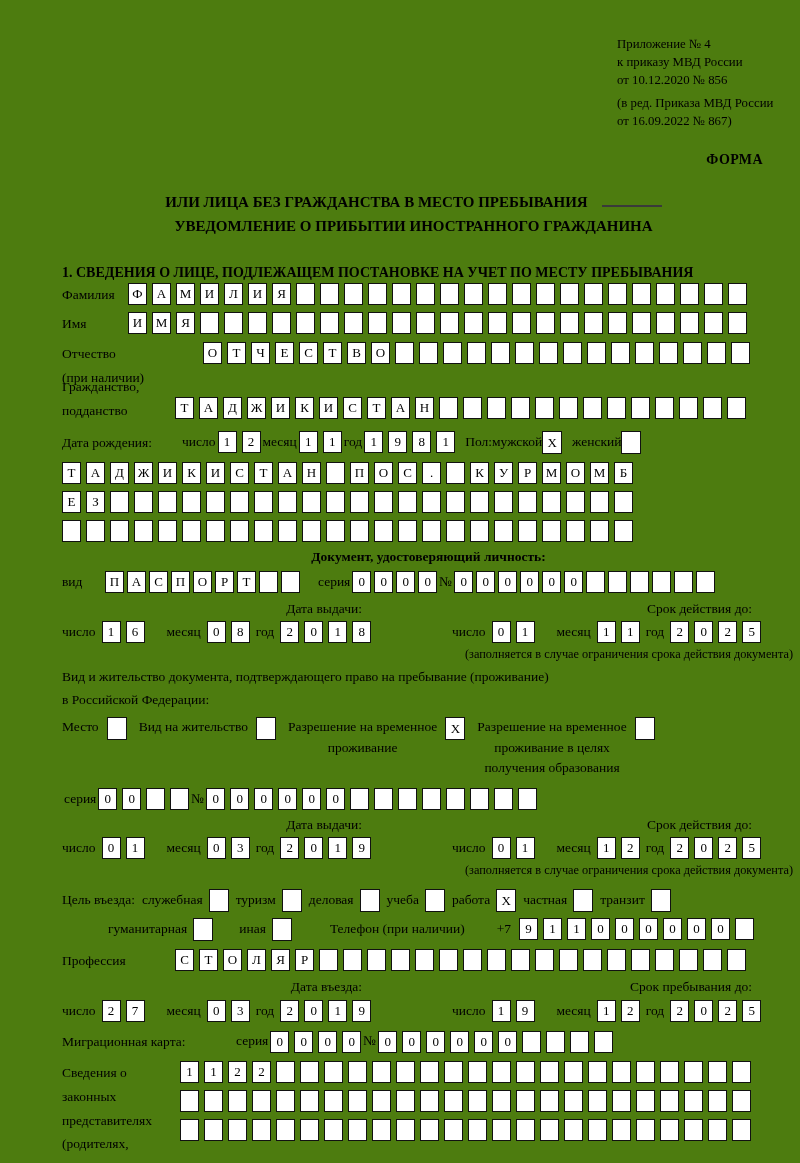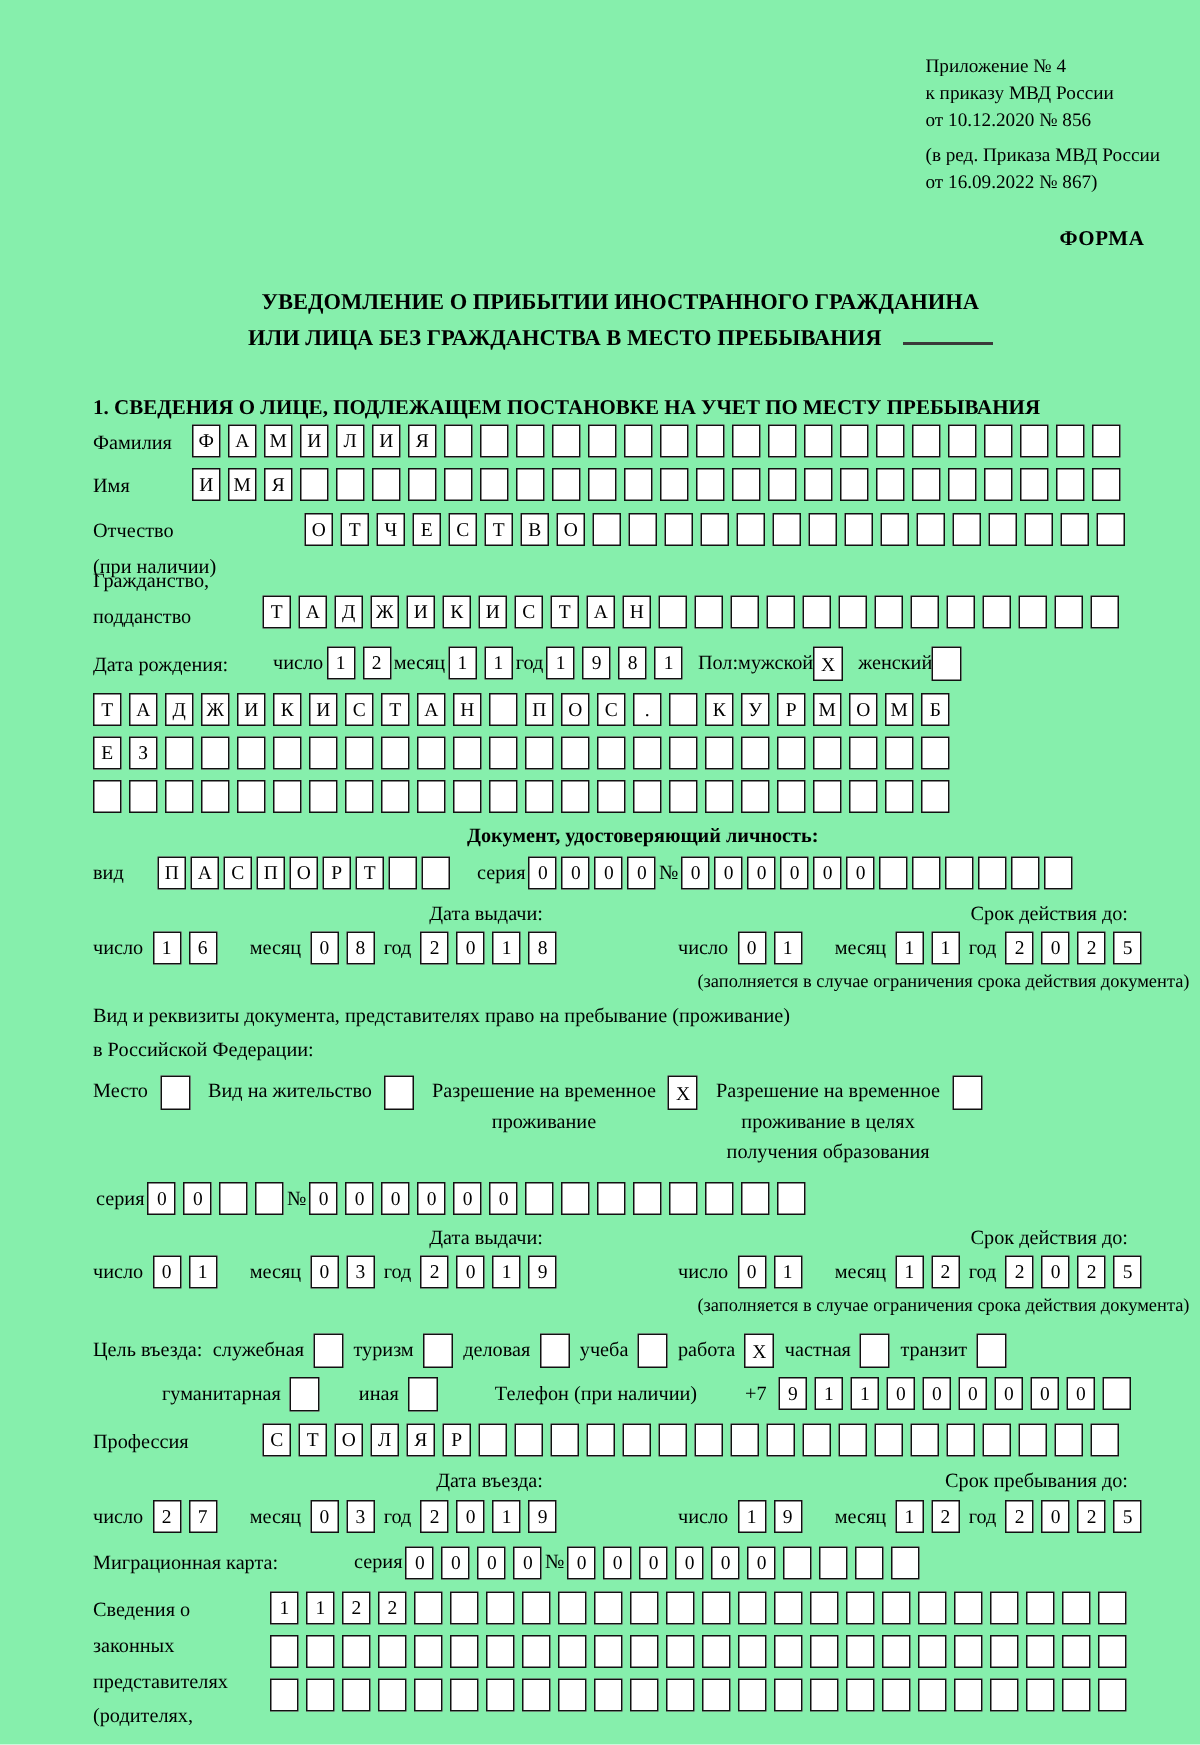--- a/index.html
+++ b/index.html
@@ -1,18 +1,18 @@
 <!DOCTYPE html>
 <html><head>
 <meta charset="utf-8">
 <style>
   html,body{margin:0;padding:0;background:#fff;}
   .page{
     width:800px;height:1163px;box-sizing:border-box;overflow:hidden;
-    padding:36px 5px 0 62px;position:relative;color:#000;background:#86efac;
+    padding:36px 5px 0 62px;position:relative;color:#000;background:#4d7c0f;
     font-family:"Liberation Serif","DejaVu Serif",serif;font-size:13.5px;line-height:1.35;
   }
   .appendix{margin-left:555px;font-size:12.8px;line-height:1.4;}
   .appendix .ed{margin-top:5px;}
   .form-label{text-align:right;font-weight:bold;font-size:14px;margin:20px 32px 0 0;letter-spacing:.4px;}
   .title{text-align:center;font-weight:bold;font-size:15px;line-height:1.55;margin:22px 30px 0 0;}
   .title-underline{display:inline-block;width:60px;border-bottom:2.2px solid #3a3a3a;margin-left:14px;}
   .sec-heading{font-weight:bold;font-size:14px;margin-top:26px;white-space:nowrap;}
   .frow{display:flex;align-items:flex-start;}
   .ai-center{align-items:center;}
@@ -57,24 +57,24 @@
     <div>Приложение № 4</div>
     <div>к приказу МВД России</div>
     <div>от 10.12.2020 № 856</div>
     <div class="ed">(в ред. Приказа МВД России</div>
     <div>от 16.09.2022 № 867)</div>
   </div>
 
   <div class="form-label">ФОРМА</div>
 
   <div class="title">
-    <div>УВЕДОМЛЕНИЕ О ПРИБЫТИИ ИНОСТРАННОГО ГРАЖДАНИНА</div>
     <div>
       <span>ИЛИ ЛИЦА БЕЗ ГРАЖДАНСТВА В МЕСТО ПРЕБЫВАНИЯ</span><span class="title-underline"></span>
     </div>
+    <div>УВЕДОМЛЕНИЕ О ПРИБЫТИИ ИНОСТРАННОГО ГРАЖДАНИНА</div>
   </div>
 
   <div class="sec-heading">1. СВЕДЕНИЯ О ЛИЦЕ, ПОДЛЕЖАЩЕМ ПОСТАНОВКЕ НА УЧЕТ ПО МЕСТУ ПРЕБЫВАНИЯ</div>
 
   <div class="frow mt16">
     <div class="flabel w66">Фамилия</div>
     <div class="boxes">
         <span class="cbox">Ф</span>
         <span class="cbox">А</span>
         <span class="cbox">М</span>
@@ -391,21 +391,21 @@
             <span class="cbox">2</span>
             <span class="cbox">0</span>
             <span class="cbox">2</span>
             <span class="cbox">5</span>
           </span>
       </div>
     </div>
   </div>
   <div class="dnote">(заполняется в случае ограничения срока действия документа)</div>
 
-  <div class="plain mt4">Вид и реквизиты документа, представителях право на пребывание (проживание)</div>
+  <div class="plain mt4">Вид и жительство документа, подтверждающего право на пребывание (проживание)</div>
   <div class="plain">в Российской Федерации:</div>
 
   <div class="opts-row">
     <div class="opt">
       <span class="olabel">Место</span>
       <span class="cbox checkbox"></span>
     </div>
     <div class="opt">
       <span class="olabel">Вид на жительство</span>
       <span class="cbox checkbox"></span>

